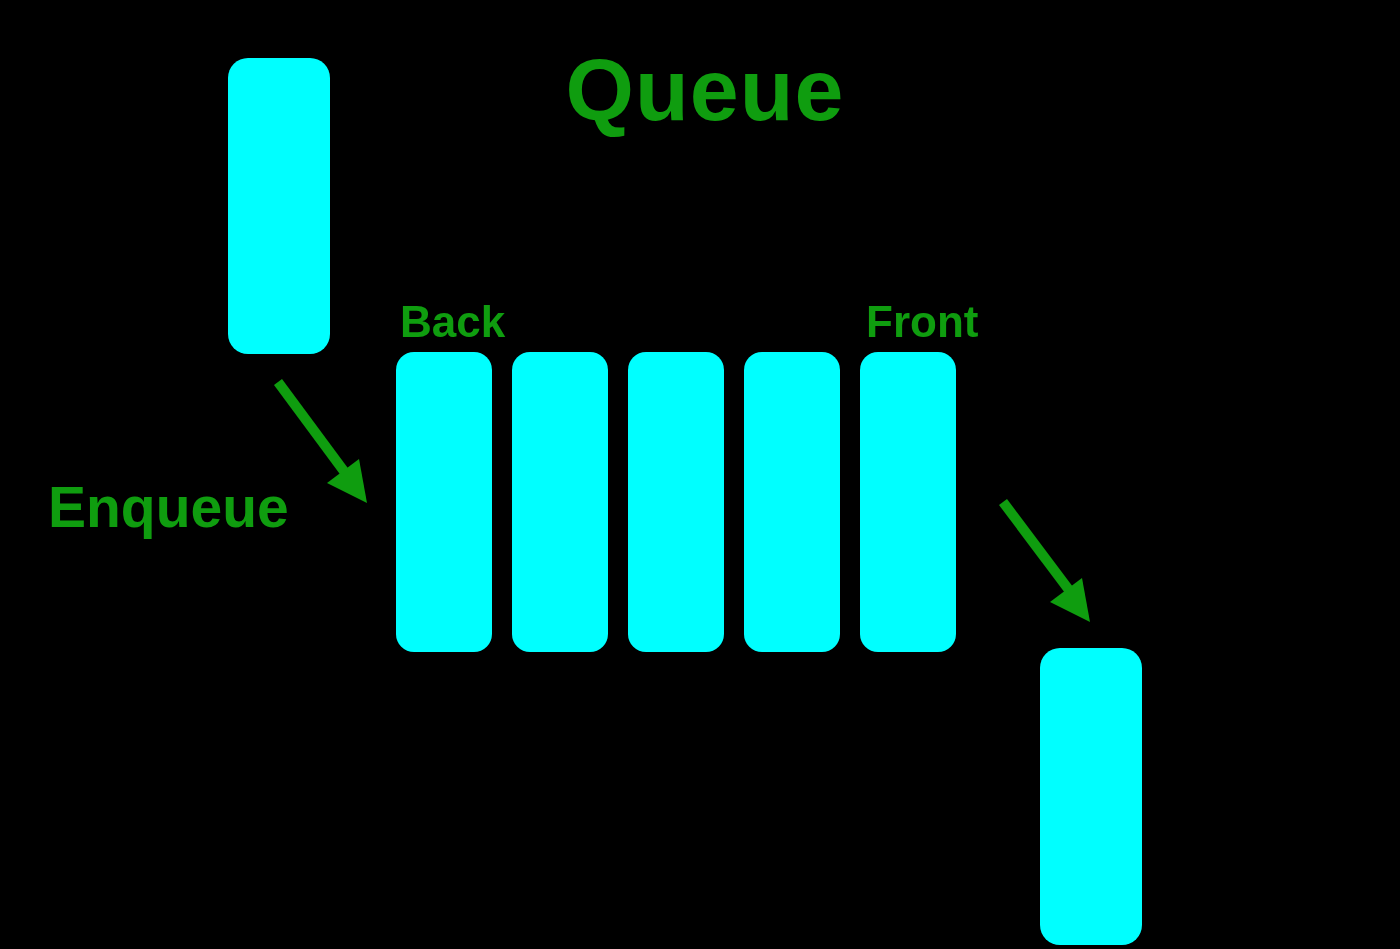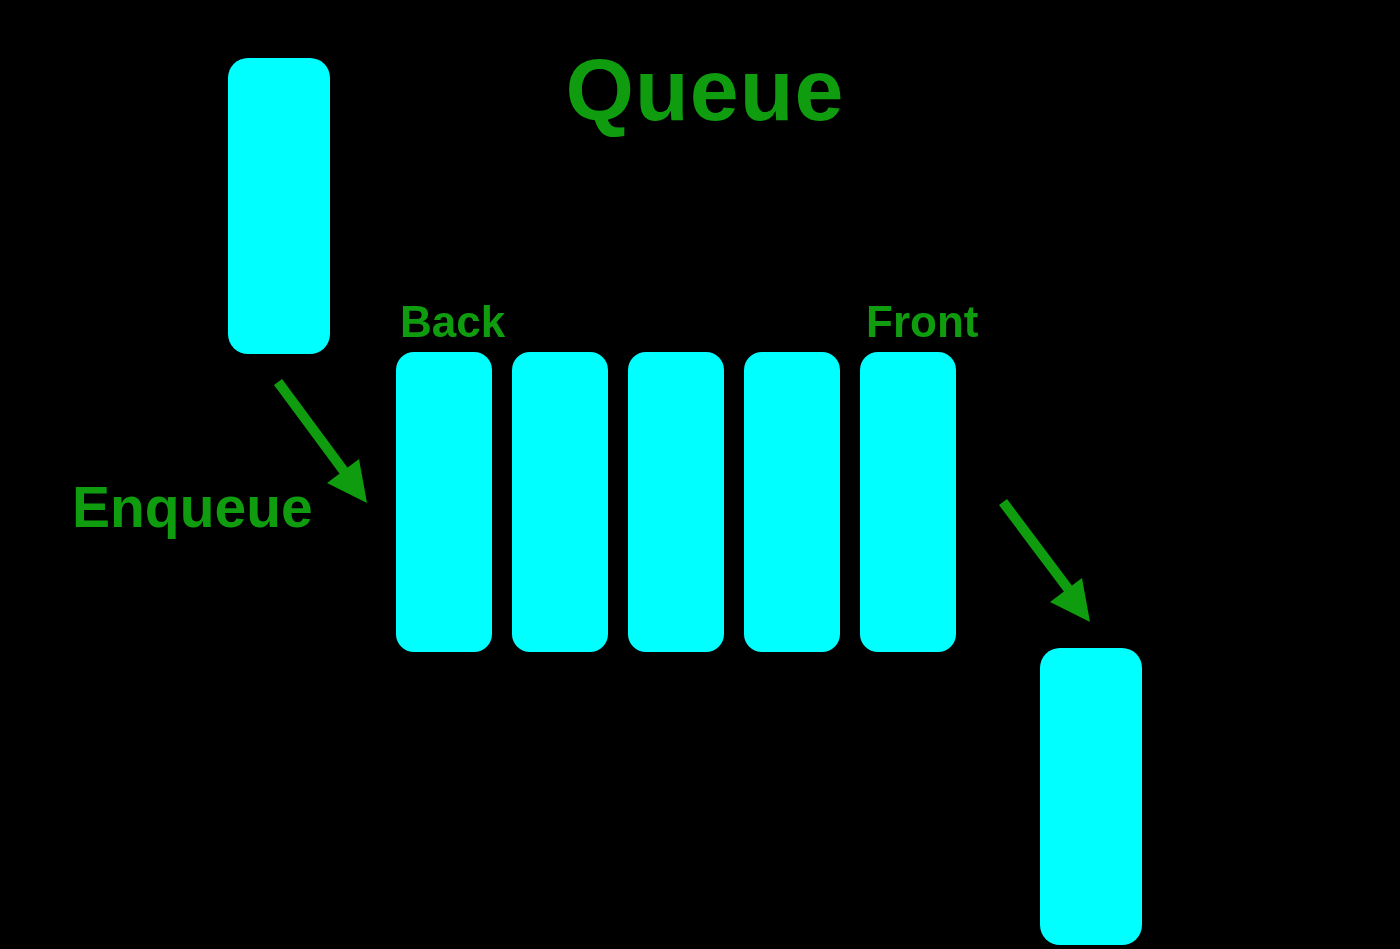--- a/index.html
+++ b/index.html
@@ -61,21 +61,21 @@
     border-radius: 18px;
   }
 
   .side-label {
     font-size: 57px;
     font-weight: bold;
     line-height: 1;
     color: var(--green);
     white-space: nowrap;
   }
-  .enqueue-label { left: 48px;  top: 479px; margin-left: 24px; }
+  .enqueue-label { left: 48px;  top: 479px; }
   .dequeue-label { left: 1086px; top: 479px; }
 
   .end-label {
     font-size: 44px;
     font-weight: bold;
     line-height: 1;
     color: var(--green);
     white-space: nowrap;
   }
   .back-label  { left: 400px; top: 300px; }

